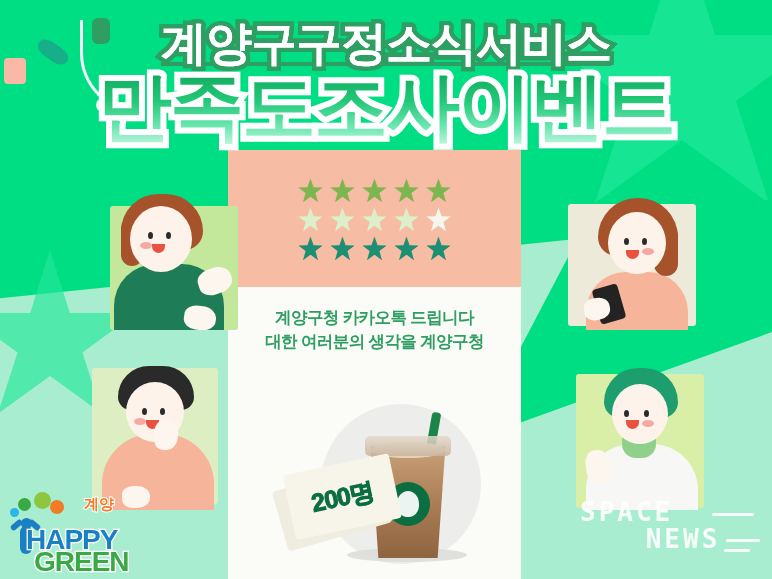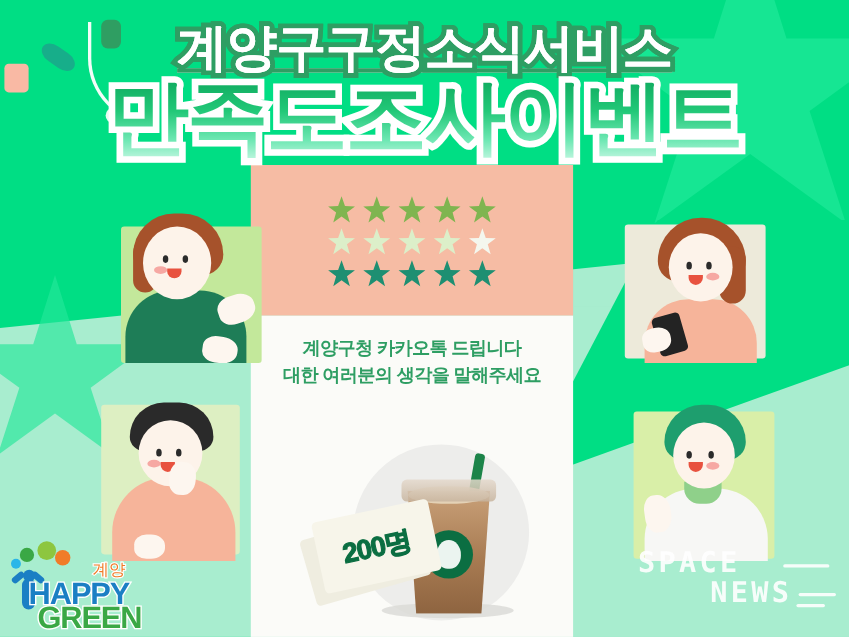--- a/index.html
+++ b/index.html
@@ -143,21 +143,21 @@
   .logo-figure{position:absolute;left:8px;top:22px;width:28px;height:40px;}
   .logo-figure .lbody{position:absolute;left:8px;top:12px;width:12px;height:28px;background:#1B7FC4;border-radius:6px;}
   .logo-figure .lhead{position:absolute;left:9px;top:4px;width:11px;height:11px;border-radius:50%;background:#1B7FC4;}
   .logo-figure .larm1{position:absolute;left:-2px;top:8px;width:13px;height:6px;background:#1B7FC4;border-radius:4px;transform:rotate(-40deg);}
   .logo-figure .larm2{position:absolute;left:16px;top:8px;width:13px;height:6px;background:#1B7FC4;border-radius:4px;transform:rotate(40deg);}
   .bub{position:absolute;border-radius:50%;}
   .logo-happy{position:absolute;left:22px;top:32px;font-size:28px;font-weight:bold;color:#1B7FC4;
     letter-spacing:-1px;-webkit-text-stroke:2.5px #FFFFFF;paint-order:stroke fill;}
   .logo-green{position:absolute;left:30px;top:54px;font-size:28px;font-weight:bold;color:#3AA845;
     letter-spacing:-1px;-webkit-text-stroke:2.5px #FFFFFF;paint-order:stroke fill;}
-  .logo-kr{position:absolute;left:80px;top:17px;font-size:15px;font-weight:normal;color:#F07C28;
+  .logo-kr{position:absolute;left:80px;top:3px;font-size:15px;font-weight:bold;color:#F07C28;
     -webkit-text-stroke:2px #FFFFFF;paint-order:stroke fill;}
 
   .watermark{position:absolute;right:12px;bottom:18px;width:180px;height:62px;z-index:14;opacity:.9;}
   .wm-line{font-family:"DejaVu Sans Mono",monospace;font-size:26px;font-weight:bold;color:#FFFFFF;
     letter-spacing:3px;line-height:1.05;}
   .wm-l2{margin-left:26px;text-align:center;}
   .wm-dash{position:absolute;background:#FFFFFF;height:3px;border-radius:2px;}
 </style>
 </head>
 <body>
@@ -210,21 +210,21 @@
       <div class="star" style="background:#1E8F72"></div>
         <div class="star" style="background:#1E8F72"></div>
       <div class="star" style="background:#1E8F72"></div>
         <div class="star" style="background:#1E8F72"></div>
       <div class="star" style="background:#1E8F72"></div>
     </div>
   </div>
 
   <div class="msg">
     <div class="l1">계양구청 카카오톡 드립니다</div>
-    <div class="l2">대한 여러분의 생각을 말해주세요</div>
+    <div class="l2">대한 여러분의 생각을 계양구청</div>
   </div>
 
   <div class="prize">
     <div class="prize-circle"></div>
     <div class="cup-shadow"></div>
     <div class="cup">
       <div class="straw"></div>
       <div class="cup-body"></div>
       <div class="cup-foam"></div>
       <div class="cup-lid"></div>

